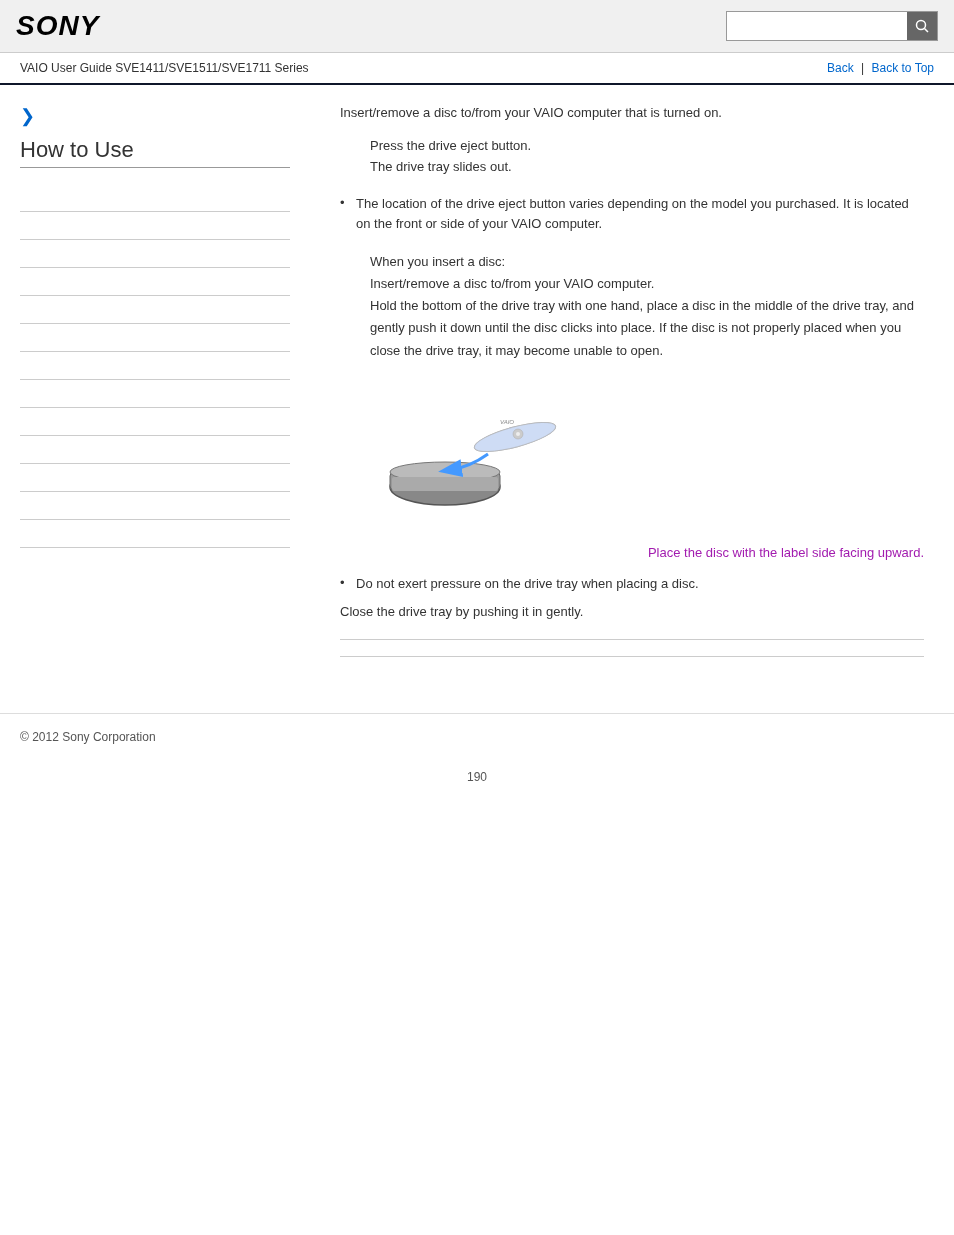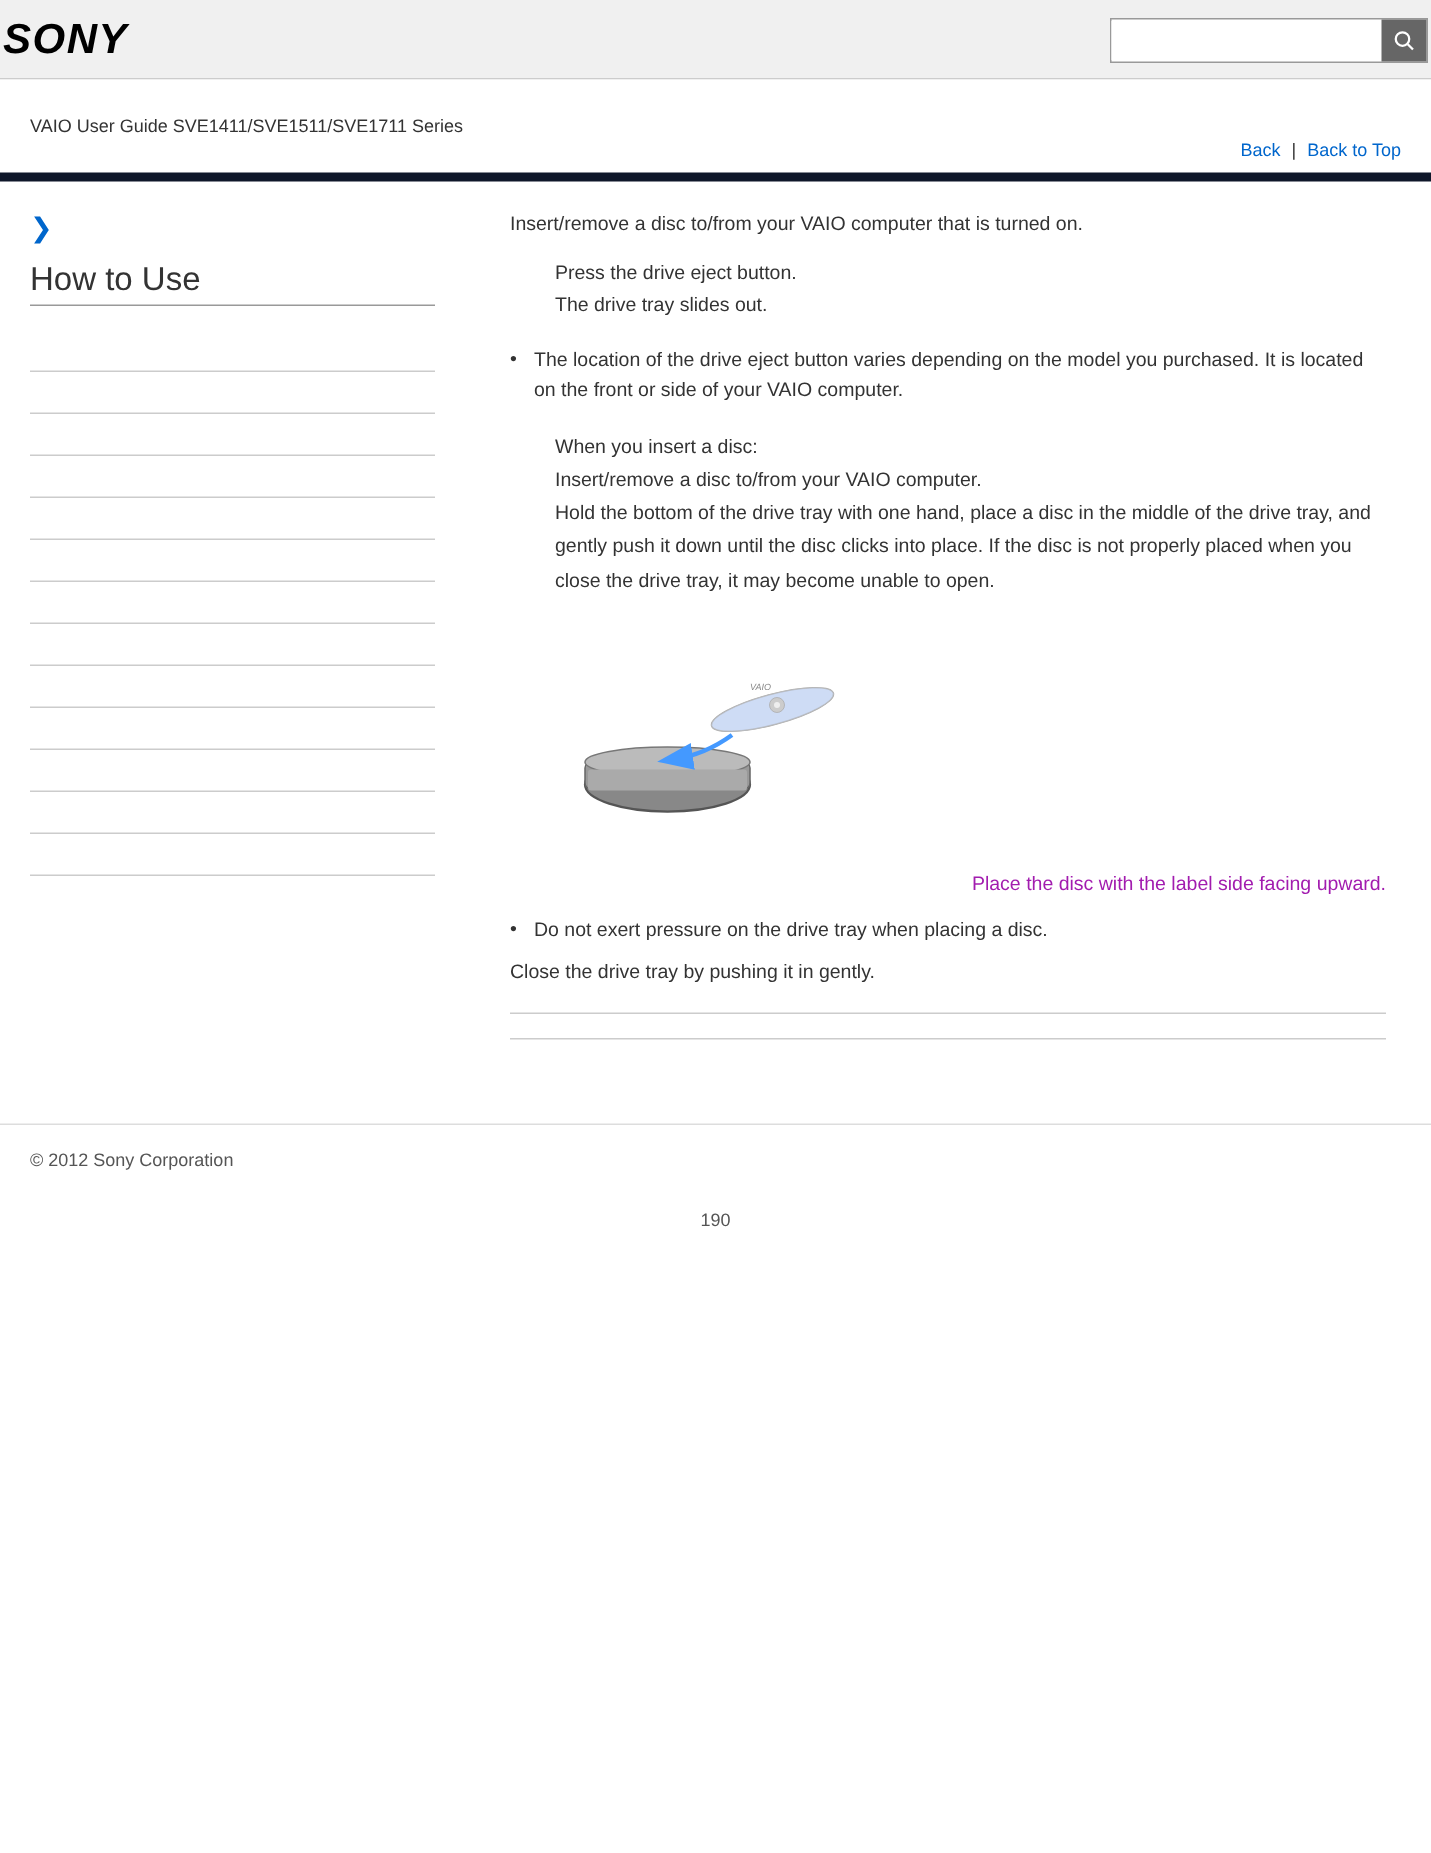--- a/index.html
+++ b/index.html
@@ -9,23 +9,23 @@
       color: #333;
       background: #fff;
       width: 954px;
       min-height: 1235px;
     }
 
     
     .header {
       background: #f0f0f0;
       border-bottom: 1px solid #ccc;
-      padding: 10px 2px;
-      display: flex;
-      align-items: flex-end;
+      padding: 10px 16px;
+      display: flex;
+      align-items: center;
       justify-content: space-between;
     }
     .sony-logo {
       font-size: 28px;
       font-weight: bold;
       font-style: italic;
       color: #000;
       letter-spacing: 1px;
     }
     .search-box {
@@ -53,31 +53,30 @@
       justify-content: center;
       color: #fff;
       font-size: 14px;
     }
 
     
     .nav-bar {
       padding: 8px 20px;
       display: flex;
       justify-content: space-between;
-      align-items: center;
-      border-bottom: 6px solid #0f172a;
+      align-items: flex-end;
+      border-bottom: 2px solid #0f172a;
       background: #fff;
     }
     .nav-title {
       font-size: 12px;
       color: #333;
     }
     .nav-links {
       font-size: 12px;
-      margin-top: 32px;
     }
     .nav-links a {
       color: #0066cc;
       text-decoration: none;
     }
     .nav-links span { color: #333; margin: 0 4px; }
 
     
     .main-content {
       display: flex;

